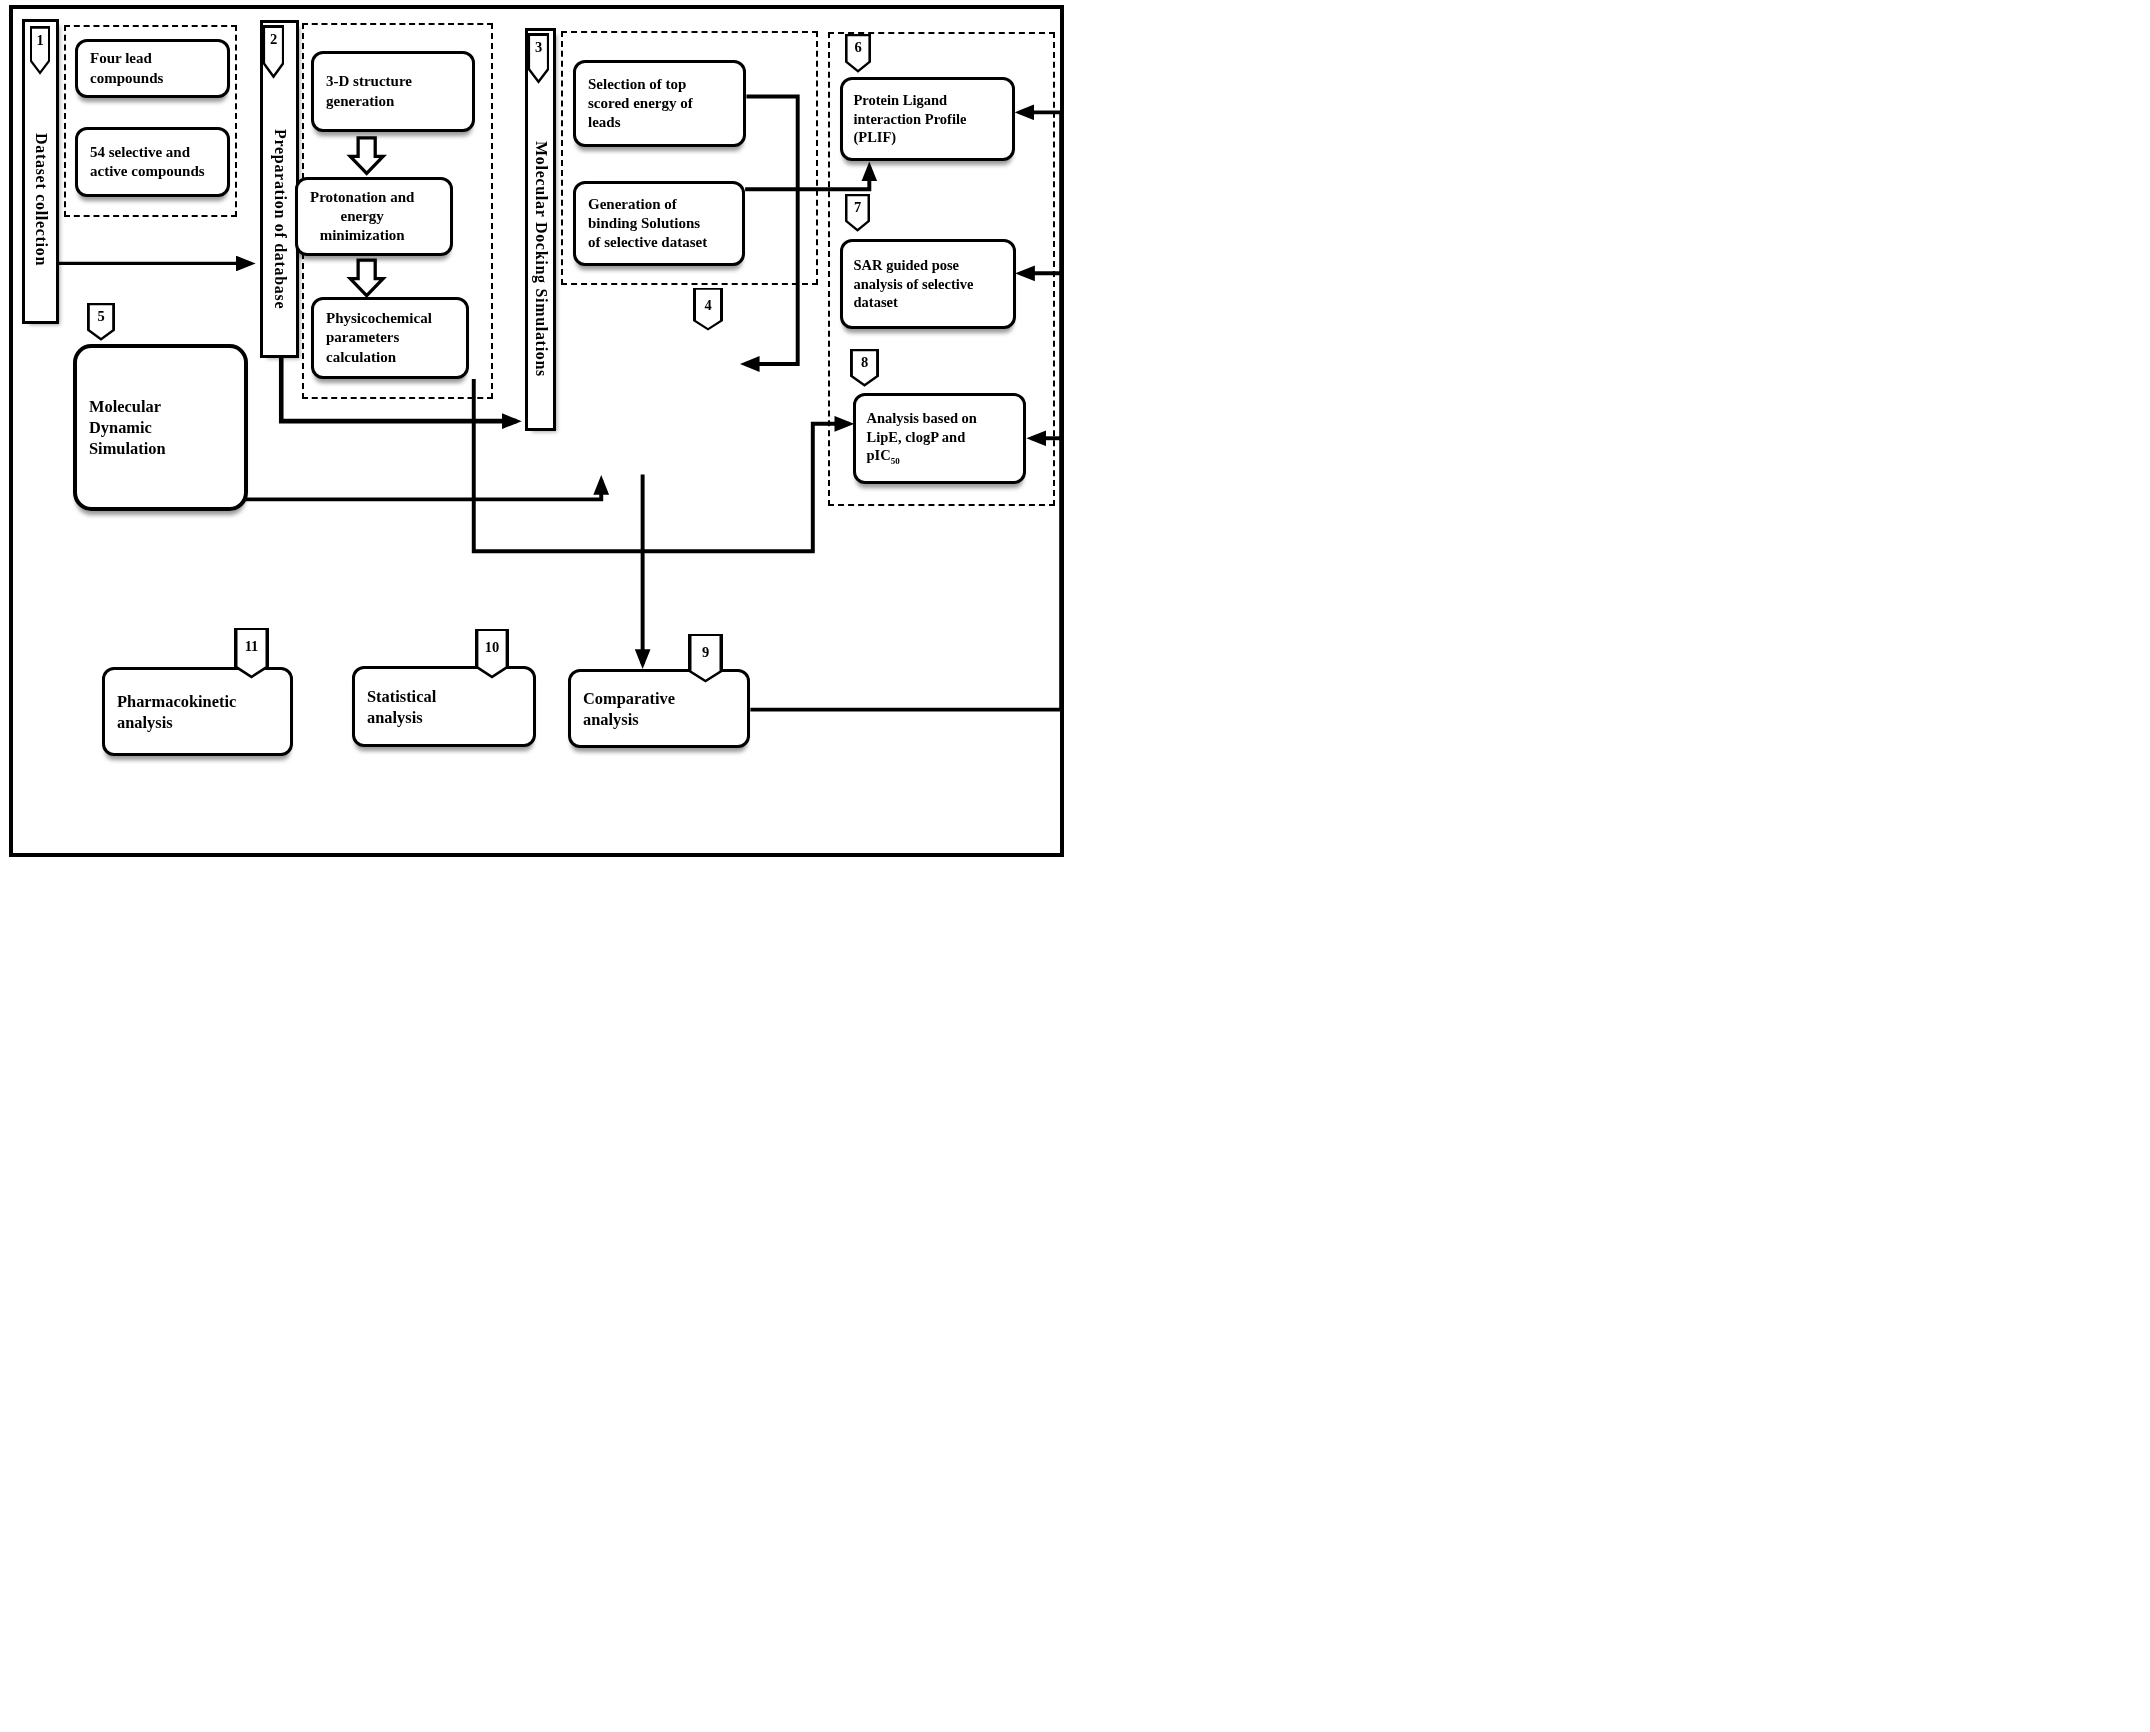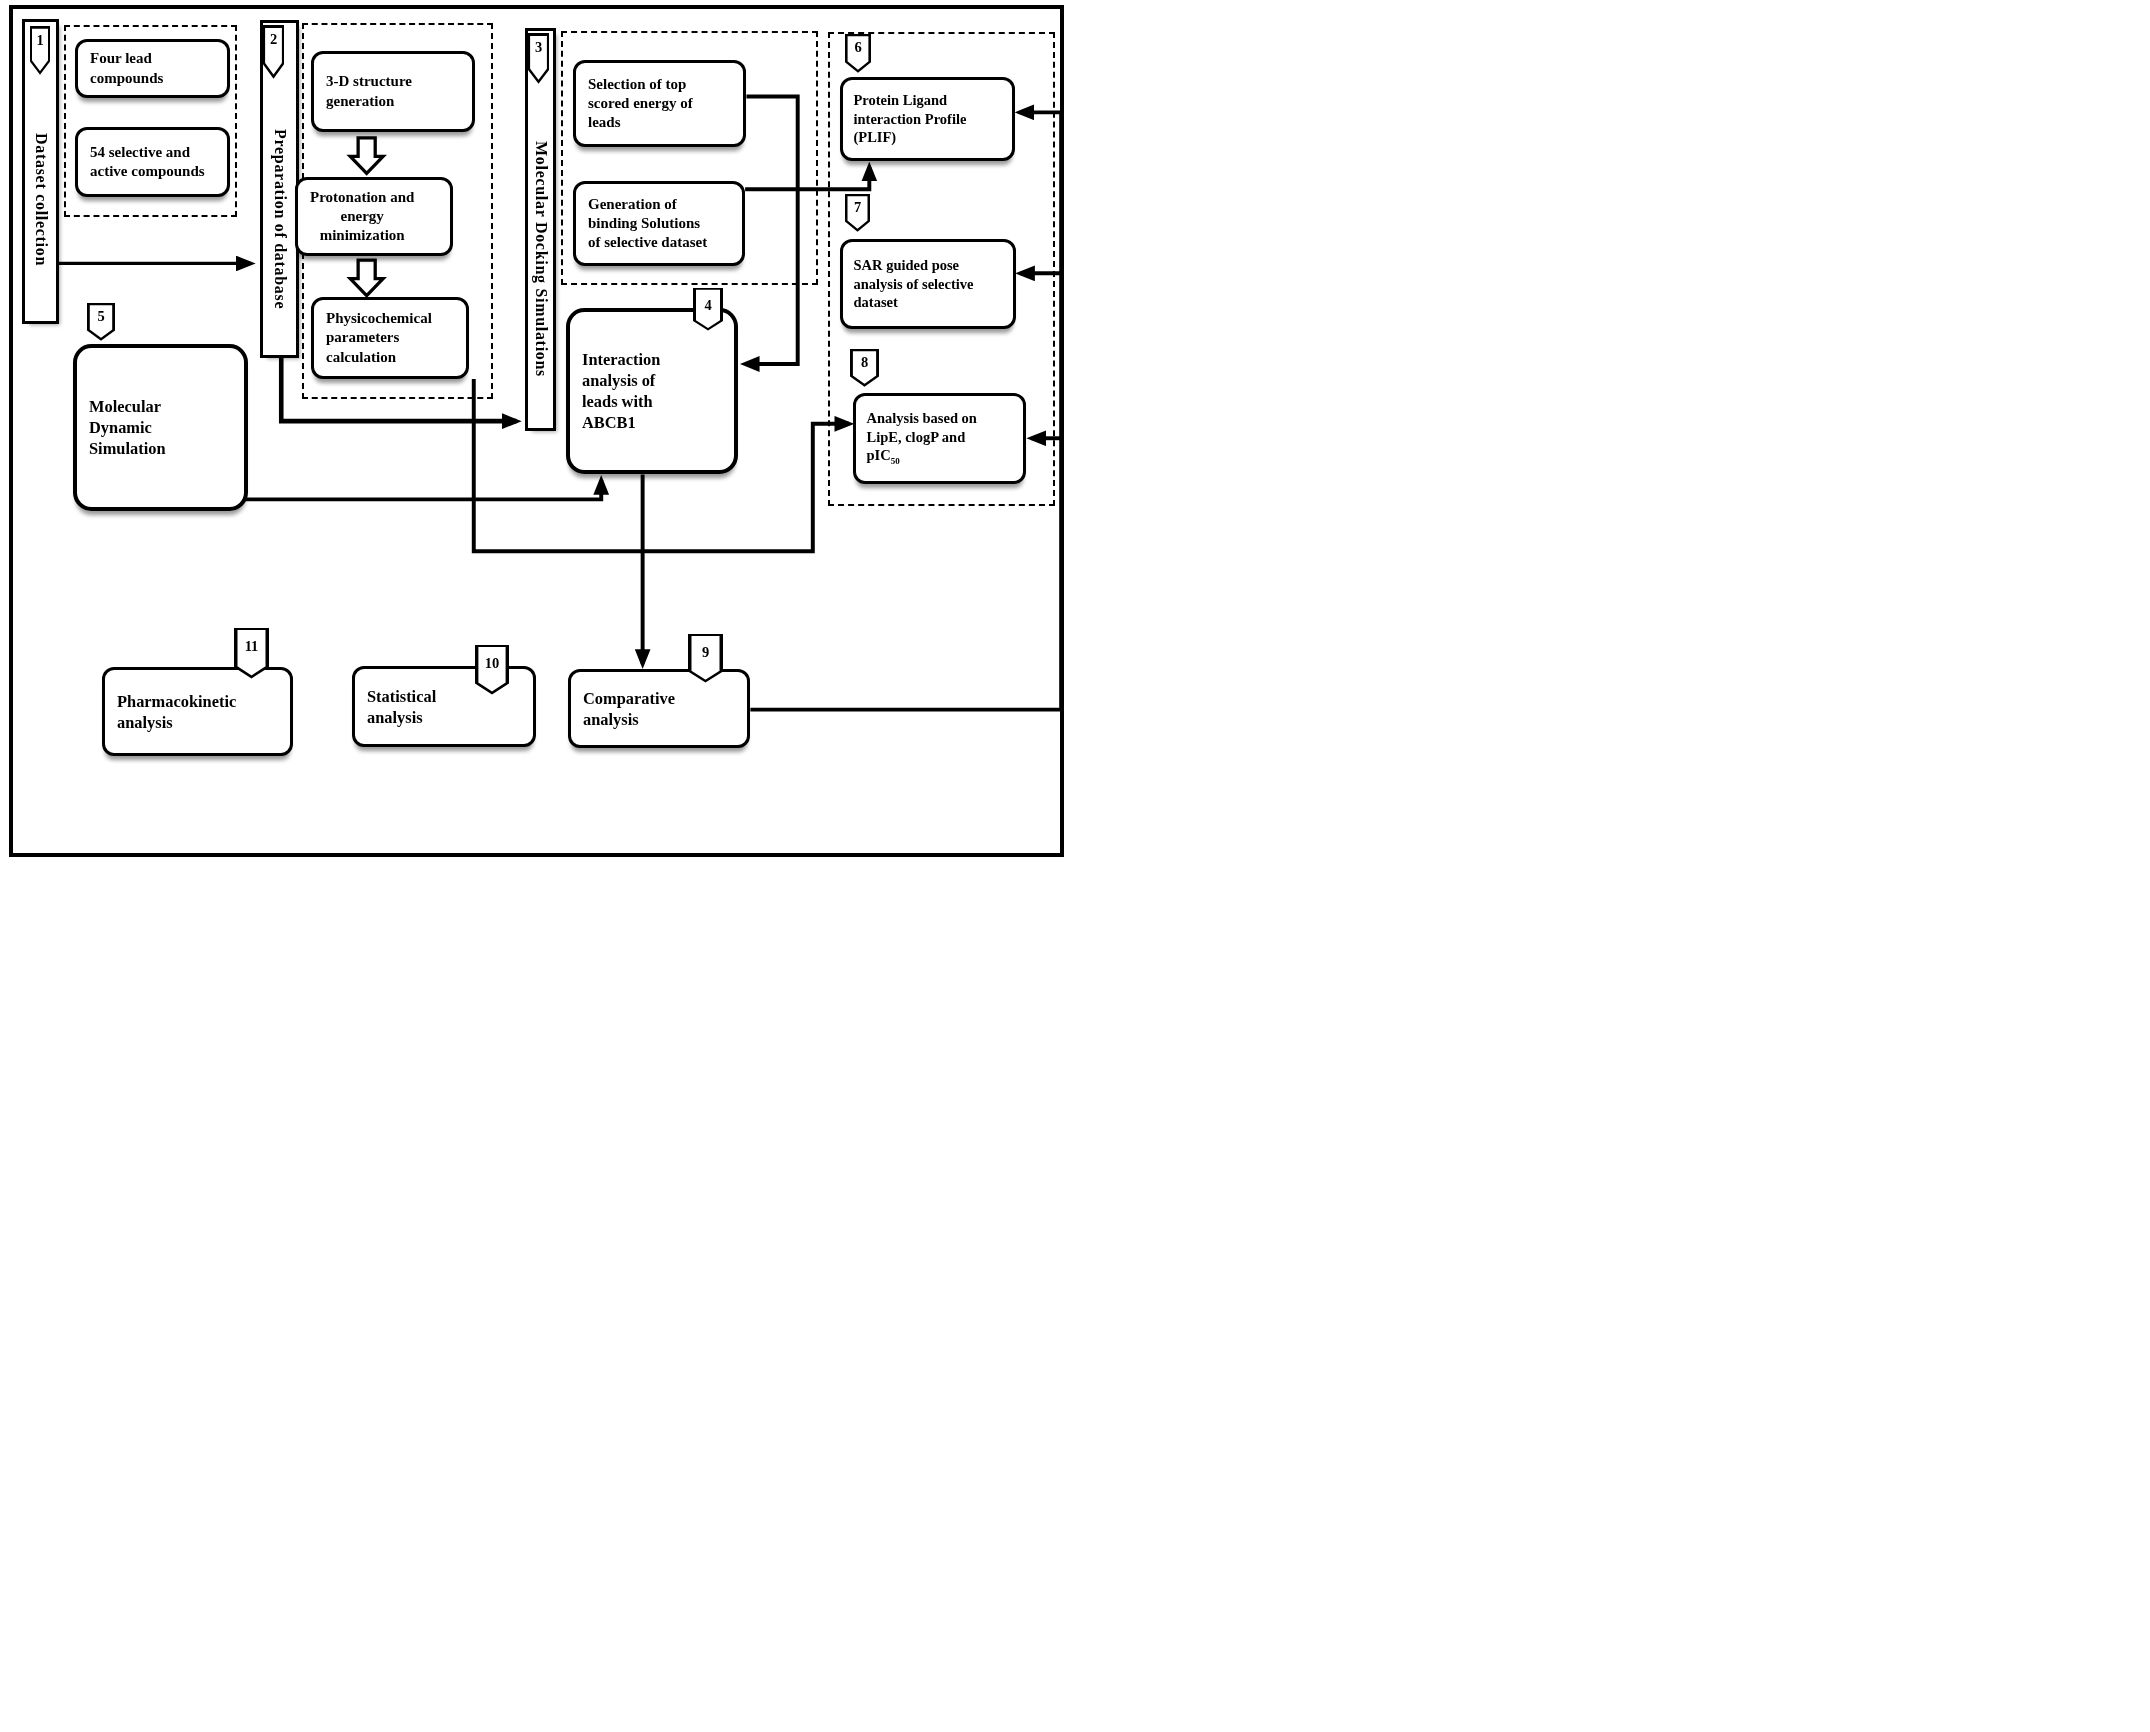--- a/index.html
+++ b/index.html
@@ -115,21 +115,21 @@
         <polygon points="2,2 38,2 38,50 20,67 2,50" fill="#fff" stroke="#000" stroke-width="4"></polygon>
       </svg>
     <span class="num">8</span>
   </div>
   <div class="badge ribbon" style="left:688px;top:634px;width:35px;height:49px;">
     <svg viewBox="0 0 40 100" preserveAspectRatio="none">
         <polygon points="2,2 38,2 38,76 20,96 2,76" fill="#fff" stroke="#000" stroke-width="4"></polygon>
       </svg>
     <span class="num">9</span>
   </div>
-  <div class="badge ribbon" style="left:475px;top:629px;width:34px;height:50px;margin-top:16px;">
+  <div class="badge ribbon" style="left:475px;top:629px;width:34px;height:50px;">
     <svg viewBox="0 0 40 100" preserveAspectRatio="none">
         <polygon points="2,2 38,2 38,76 20,96 2,76" fill="#fff" stroke="#000" stroke-width="4"></polygon>
       </svg>
     <span class="num">10</span>
   </div>
   <div class="badge ribbon" style="left:234px;top:628px;width:35px;height:51px;">
     <svg viewBox="0 0 40 100" preserveAspectRatio="none">
         <polygon points="2,2 38,2 38,76 20,96 2,76" fill="#fff" stroke="#000" stroke-width="4"></polygon>
       </svg>
     <span class="num">11</span>
@@ -163,26 +163,20 @@
     <div class="label" style="font-size:15px;">Selection of top
 scored energy of
 leads</div>
   </div>
   <div class="pbox" style="left:573px;top:181px;width:172px;height:85px;">
     <div class="label" style="font-size:15px;">Generation of
 binding Solutions
 of selective dataset</div>
   </div>
 
-  <div class="pbox big" style="left:566px;top:308px;width:172px;height:166px;">
-    <div class="label" style="font-size:16.4px;">Interaction
-analysis of
-leads with
-ABCB1</div>
-  </div>
   <div class="pbox big" style="left:73px;top:344px;width:175px;height:167px;">
     <div class="label" style="font-size:16.4px;">Molecular
 Dynamic
 Simulation</div>
   </div>
 
   <div class="pbox" style="left:840px;top:77px;width:175px;height:84px;">
     <div class="label" style="font-size:14.5px;padding-left:10.5px;">Protein Ligand
 interaction Profile
 (PLIF)</div>

